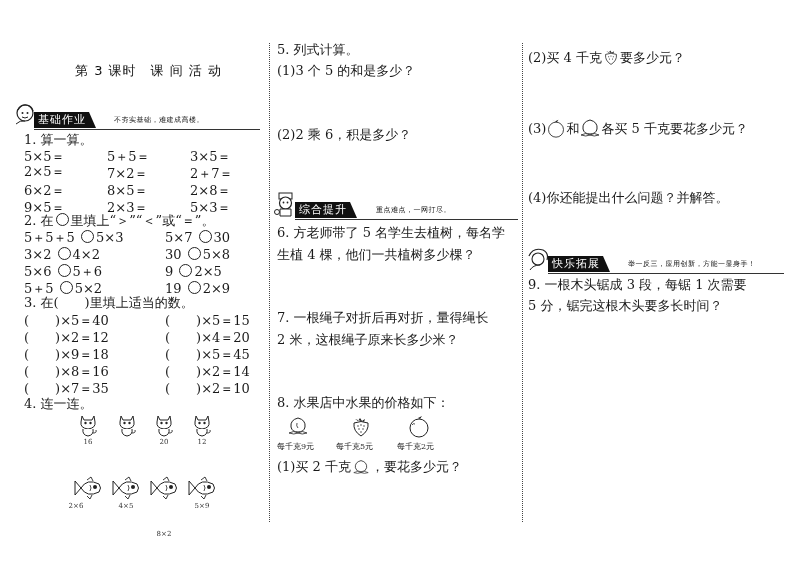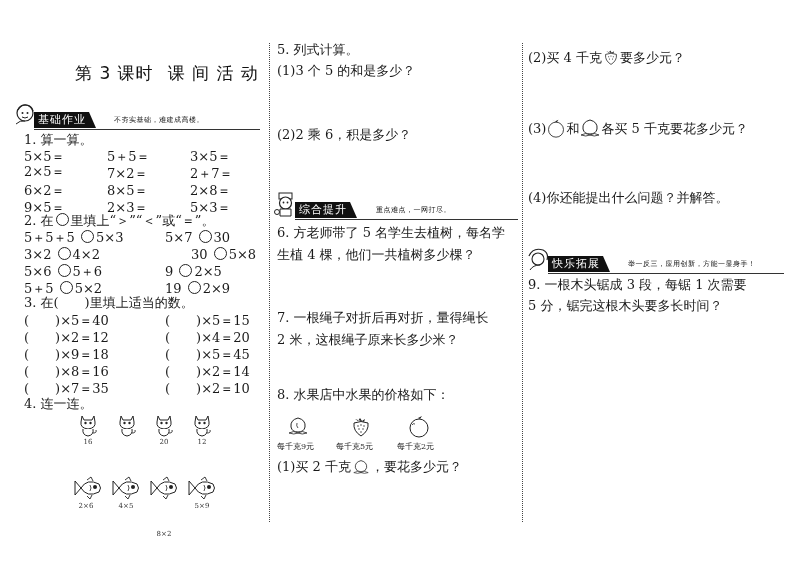--- a/index.html
+++ b/index.html
@@ -1,21 +1,21 @@
 <!DOCTYPE html>
 <html><head>
 <meta charset="utf-8">
 <style>
   html, body { margin:0; padding:0; background:#ffffff; }
   body { width:793px; height:569px; position:relative; overflow:hidden;
          font-family:"DejaVu Serif","Liberation Serif",serif; color:#1a1a1a; }
   .divider { position:absolute; top:43px; height:479px; width:0;
              border-left:1.5px dotted #444; }
   .title { position:absolute; left:75px; top:62px; font-family:"DejaVu Sans","Liberation Sans",sans-serif;
-           font-size:17px; letter-spacing:1px; color:#111; }
+           font-size:13px; letter-spacing:1px; color:#111; }
   .title .sp { display:inline-block; width:14px; }
   .t { position:absolute; font-size:13px; line-height:17px; white-space:nowrap; }
   .sec { position:absolute; height:20px; }
   .sec .badge { position:absolute; left:22px; top:2px; height:16px; background:#111; color:#fff;
                 font-family:"DejaVu Sans","Liberation Sans",sans-serif; font-size:11px; line-height:16px;
                 padding:0 10px 0 4px; letter-spacing:1px;
                 clip-path:polygon(0 0, calc(100% - 7px) 0, 100% 100%, 0 100%); }
   .sec .mascot { position:absolute; left:0; top:-8px; width:26px; height:26px; }
   .sec .sub { position:absolute; top:5px; font-size:7px; color:#111; letter-spacing:0.5px; }
   .sec .rule { position:absolute; top:19px; height:0; border-top:1px solid #333; }
@@ -63,21 +63,21 @@
     <div class="t" style="left:24px; top:199px;">9×5＝</div>
     <div class="t" style="left:107px; top:199px;">2×3＝</div>
     <div class="t" style="left:190px; top:199px;">5×3＝</div>
   </div>
 
 <div class="t" style="left:24px; top:212px;">2. 在<span class="circ"></span>里填上“＞”“＜”或“＝”。</div>
 <div id="q2">
     <div class="t" style="left:24px; top:229px;"><span>5＋5＋5</span> <span class="circ"></span><span>5×3</span></div>
     <div class="t" style="left:165px; top:229px;"><span>5×7</span> <span class="circ"></span><span>30</span></div>
     <div class="t" style="left:24px; top:246px;"><span>3×2</span> <span class="circ"></span><span>4×2</span></div>
-    <div class="t" style="left:165px; top:246px;margin-left:26px;"><span>30</span> <span class="circ"></span><span>5×8</span></div>
+    <div class="t" style="left:165px; top:246px;"><span>30</span> <span class="circ"></span><span>5×8</span></div>
     <div class="t" style="left:24px; top:263px;"><span>5×6</span> <span class="circ"></span><span>5＋6</span></div>
     <div class="t" style="left:165px; top:263px;"><span>9</span> <span class="circ"></span><span>2×5</span></div>
     <div class="t" style="left:24px; top:280px;"><span>5＋5</span> <span class="circ"></span><span>5×2</span></div>
     <div class="t" style="left:165px; top:280px;"><span>19</span> <span class="circ"></span><span>2×9</span></div>
   </div>
 
 <div class="t" style="left:24px; top:294px;">3. 在(　　)里填上适当的数。</div>
 <div id="q3">
     <div class="t" style="left:24px; top:312px;"><span>(　　)</span><span>×5＝40</span></div>
     <div class="t" style="left:165px; top:312px;"><span>(　　)</span><span>×5＝15</span></div>
@@ -126,21 +126,21 @@
     </svg>
     <div class="cap" style="left:190px; top:438px;">12</div>
     <svg class="icon-box" style="left:73px; top:476px;" width="30" height="24" viewBox="0 0 30 24">
       <path d="M2 5 l6 7 l-6 7 z" fill="#fff" stroke="#222" stroke-width="1"></path>
       <path d="M8 12 q6 -10 18 -4 q3 4 0 8 q-12 6 -18 -4 z" fill="#fff" stroke="#222" stroke-width="1"></path>
       <path d="M14 4 l4 -3 l2 4" fill="#fff" stroke="#222" stroke-width="0.9"></path>
       <path d="M14 20 l3 3 l2 -4" fill="#fff" stroke="#222" stroke-width="0.9"></path>
       <circle cx="22" cy="11" r="2" fill="#222"></circle>
       <path d="M17 9 q2 3 0 6" fill="none" stroke="#222" stroke-width="0.8"></path>
     </svg>
-    <div class="cap" style="left:74px; top:502px;text-align:center;">2×6</div>
+    <div class="cap" style="left:64px; top:502px;text-align:center;">2×6</div>
     <svg class="icon-box" style="left:111px; top:476px;" width="30" height="24" viewBox="0 0 30 24">
       <path d="M2 5 l6 7 l-6 7 z" fill="#fff" stroke="#222" stroke-width="1"></path>
       <path d="M8 12 q6 -10 18 -4 q3 4 0 8 q-12 6 -18 -4 z" fill="#fff" stroke="#222" stroke-width="1"></path>
       <path d="M14 4 l4 -3 l2 4" fill="#fff" stroke="#222" stroke-width="0.9"></path>
       <path d="M14 20 l3 3 l2 -4" fill="#fff" stroke="#222" stroke-width="0.9"></path>
       <circle cx="22" cy="11" r="2" fill="#222"></circle>
       <path d="M17 9 q2 3 0 6" fill="none" stroke="#222" stroke-width="0.8"></path>
     </svg>
     <div class="cap" style="left:114px; top:502px;">4×5</div>
     <svg class="icon-box" style="left:149px; top:476px;" width="30" height="24" viewBox="0 0 30 24">
@@ -180,21 +180,21 @@
   <div class="sub" style="left:103px;">重点难点，一网打尽。</div>
   <div class="rule" style="left:22px; width:223px;"></div>
 </div>
 
 <div class="t" style="left:277px; top:224px;">6. 方老师带了 5 名学生去植树，每名学</div>
 <div class="t" style="left:277px; top:246px;">生植 4 棵，他们一共植树多少棵？</div>
 
 <div class="t" style="left:277px; top:309px;">7. 一根绳子对折后再对折，量得绳长</div>
 <div class="t" style="left:277px; top:331px;">2 米，这根绳子原来长多少米？</div>
 
-<div class="t" style="left:277px; top:386px;text-align:right;">8. 水果店中水果的价格如下：</div>
+<div class="t" style="left:277px; top:394px;text-align:right;">8. 水果店中水果的价格如下：</div>
 
 <svg class="icon-box" style="left:287px; top:416px;" width="22" height="20" viewBox="0 0 22 20">
   <path d="M11 2 q-8 2 -7 9 q1 5 7 5 q6 0 7 -5 q1 -7 -7 -9 z" fill="#fff" stroke="#222" stroke-width="1"></path>
   <path d="M10 7 q-1 3 1 5" fill="none" stroke="#222" stroke-width="0.8"></path>
   <path d="M2 17 q5 -3 9 0 q4 -3 9 0 q-5 2 -9 0 q-4 2 -9 0z" fill="#fff" stroke="#222" stroke-width="0.8"></path>
 </svg>
 <svg class="icon-box" style="left:351px; top:416px;" width="20" height="22" viewBox="0 0 20 22">
   <path d="M4 3 l3 2 l2 -3 l2 3 l3 -2 l-1 3 z" fill="#222"></path>
   <path d="M3 7 q7 -3 14 0 q1 8 -7 13 q-8 -5 -7 -13 z" fill="#fff" stroke="#222" stroke-width="1"></path>
   <g fill="#222">

